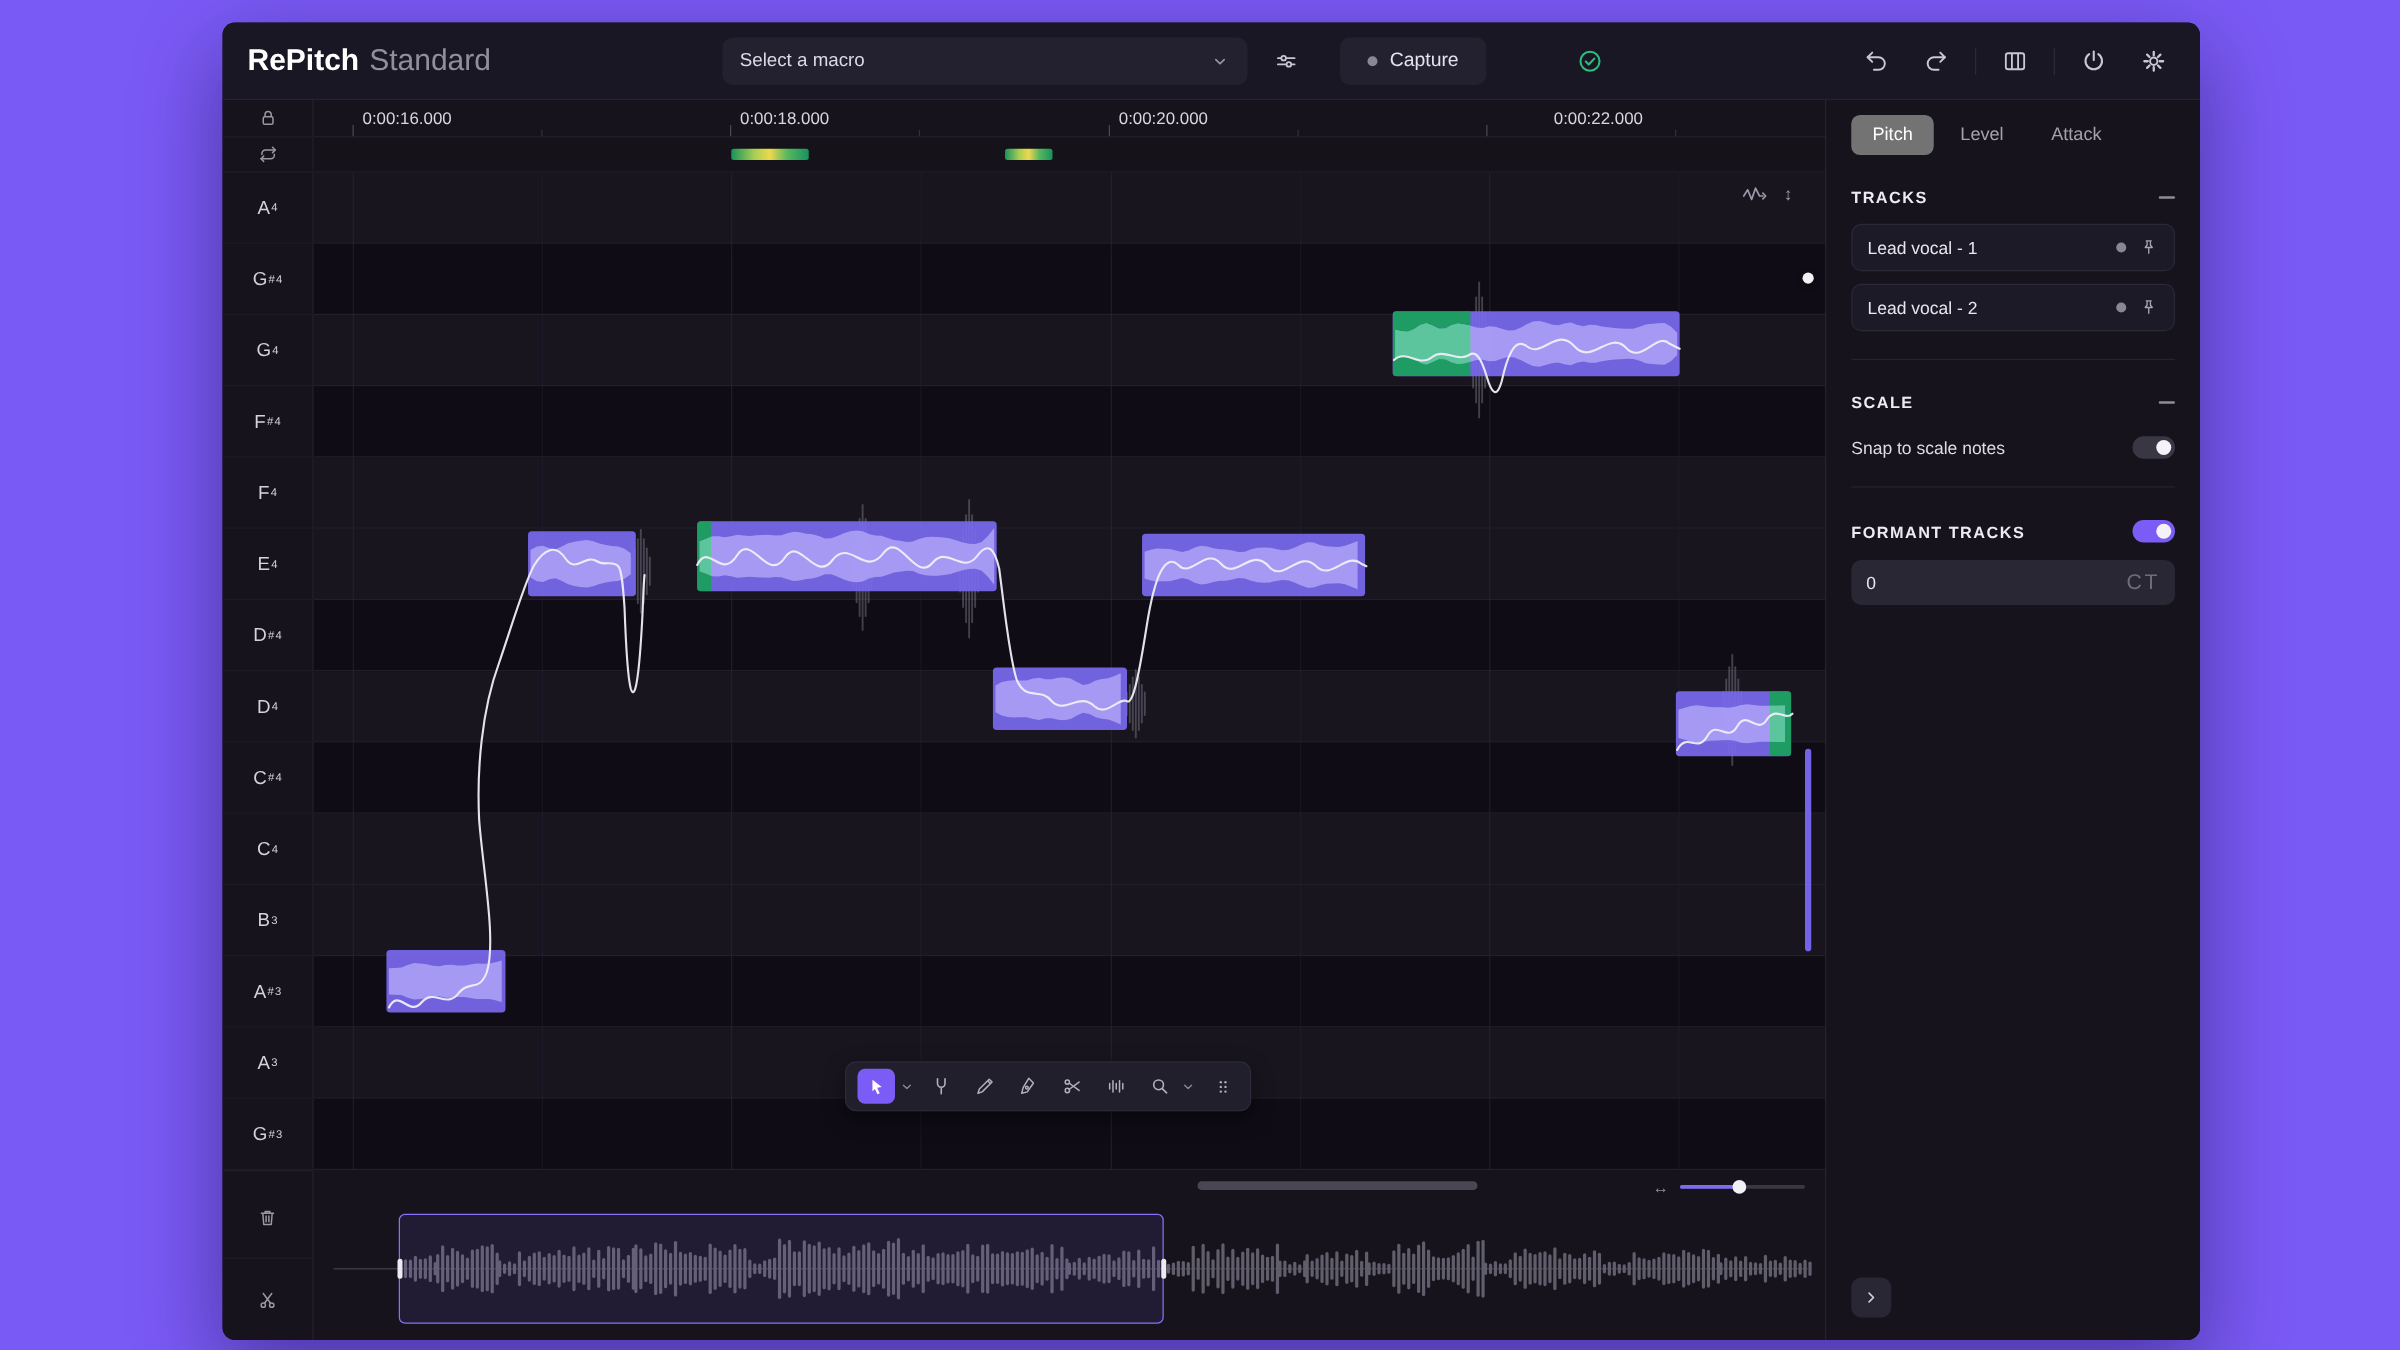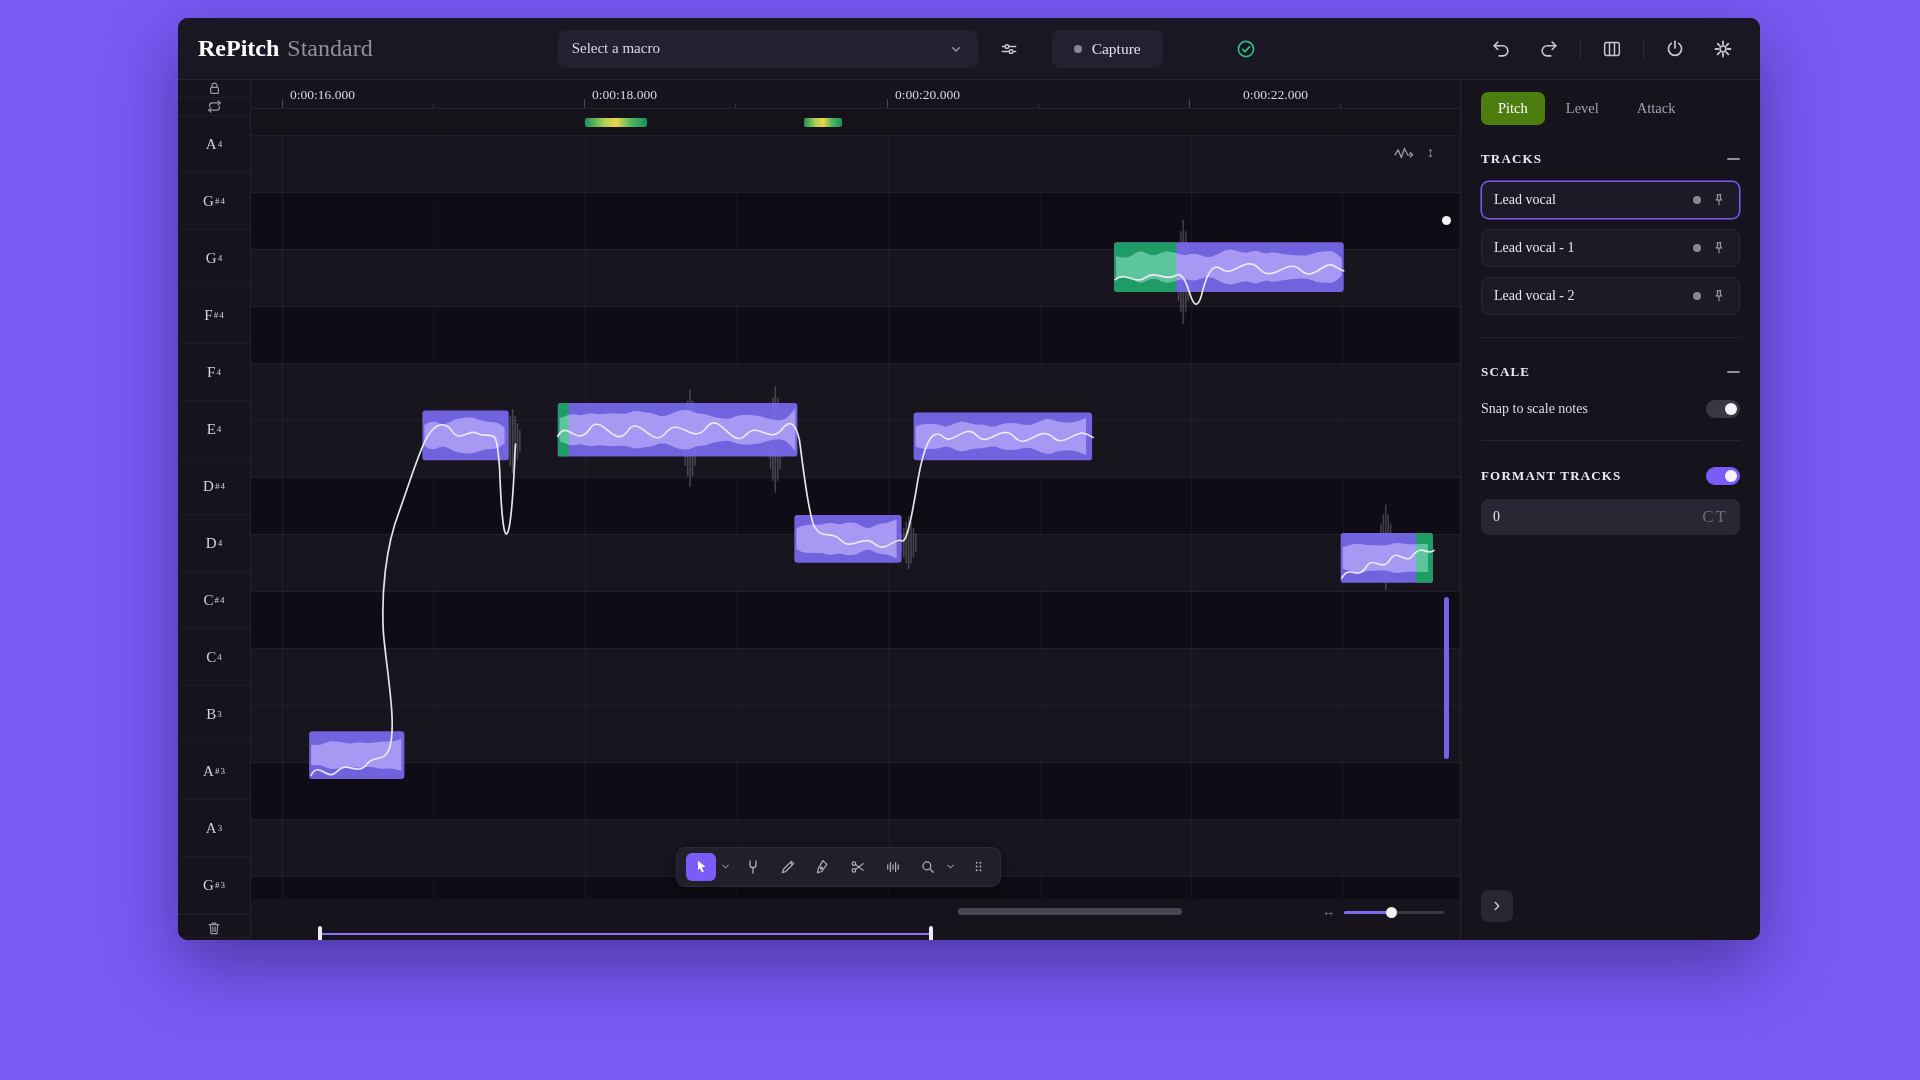--- a/index.html
+++ b/index.html
@@ -1,23 +1,23 @@
 <!DOCTYPE html>
 <html><head>
 <meta charset="utf-8">
 <style>
   * { margin:0; padding:0; box-sizing:border-box; }
   html,body { width:1920px; height:1080px; background:#7a5af5; overflow:hidden; }
   body { font-family:"Liberation Sans", sans-serif; }
 
   .desktop { position:relative; width:1920px; height:1080px; background:#7a5af5; }
 
-  .window { position:absolute; left:178px; top:18px; width:1582px; height:922px;
+  .window { position:absolute; left:178px; top:18px; width:1582px; height:1054px;
     background:#16131d; border-radius:10px; overflow:hidden; display:flex; flex-direction:column;
-    box-shadow:0 24px 70px rgba(20,10,60,.45);font-family:Liberation Serif, serif; }
+    box-shadow:0 24px 70px rgba(20,10,60,.45); }
 
   
   .topbar { flex:0 0 62px; display:flex; align-items:center; padding:0 20px;
     background:#1a1725; border-bottom:1px solid #262330; }
   .logo { display:flex; align-items:baseline; gap:8px; font-size:24px; }
   .logo-brand { color:#ffffff; font-weight:700; }
   .logo-edition { color:#918e9e; font-weight:400; }
   .macro { margin-left:185px; width:420px; height:38px; background:#232030; border-radius:8px;
     display:flex; align-items:center; justify-content:space-between; padding:0 14px;
     font-size:15px; color:#dcdae4; cursor:pointer; }
@@ -96,21 +96,21 @@
     border:1.5px solid #8a70f6; border-radius:5px; background:rgba(134,104,248,.10); cursor:pointer; }
   .sel-handle { position:absolute; top:50%; margin-top:-8px; width:4px; height:16px; border-radius:2px; background:#eceaf3; }
   .sel-handle.left { left:-2.5px; }
   .sel-handle.right { right:-2.5px; }
 
   
   .sidebar { flex:0 0 300px; border-left:1px solid #262330; background:#16131d;
     display:flex; flex-direction:column; padding:0 20px; }
   .tabs { margin-top:12px; display:flex; gap:4px; align-items:center; }
   .tab { padding:8px 17px; border-radius:7px; font-size:14.5px; color:#a5a2b0; cursor:pointer; }
-  .tab.active { background:#4d7c0f; color:#ffffff; }
+  .tab.active { background:#737373; color:#ffffff; }
   .sec-head { margin-top:26px; display:flex; align-items:center; justify-content:space-between;
     color:#eceaf2; font-size:13px; font-weight:700; letter-spacing:.09em; }
   .minus { width:13px; height:2px; background:#8f8c9b; border-radius:1px; cursor:pointer; }
   .tracks { margin-top:14px; display:flex; flex-direction:column; gap:10px; }
   .track-item { height:38px; border:1px solid #2b2837; background:#1d1a28; border-radius:8px;
     display:flex; align-items:center; padding:0 12px; gap:10px; cursor:pointer; }
   .track-item.selected { border-color:#7c5cf7; box-shadow:0 0 0 .5px #7c5cf7; }
   .t-name { flex:1; font-size:14px; color:#e8e6ef; }
   .t-dot { width:8px; height:8px; border-radius:50%; background:#8a8794; }
   .t-pin { width:16px; height:16px; color:#a8a5b3; }
@@ -795,27 +795,20 @@
           <div class="tab active">Pitch</div>
           <div class="tab">Level</div>
           <div class="tab">Attack</div>
         </div>
 
         <div class="sec-head">
           <span>TRACKS</span>
           <span class="minus"></span>
         </div>
         <div class="tracks">
-            <div class="track-item selected">
-              <span class="t-name">Lead vocal</span>
-              <span class="t-dot"></span>
-              <svg class="t-pin" viewBox="0 0 24 24" fill="none" stroke="currentColor" stroke-width="1.6" stroke-linecap="round" stroke-linejoin="round">
-                <path d="M9 4h6M10 4v5l-2.2 3h8.4L14 9V4M12 12v7"></path>
-              </svg>
-            </div>
             <div class="track-item">
               <span class="t-name">Lead vocal - 1</span>
               <span class="t-dot"></span>
               <svg class="t-pin" viewBox="0 0 24 24" fill="none" stroke="currentColor" stroke-width="1.6" stroke-linecap="round" stroke-linejoin="round">
                 <path d="M9 4h6M10 4v5l-2.2 3h8.4L14 9V4M12 12v7"></path>
               </svg>
             </div>
             <div class="track-item">
               <span class="t-name">Lead vocal - 2</span>
               <span class="t-dot"></span>

